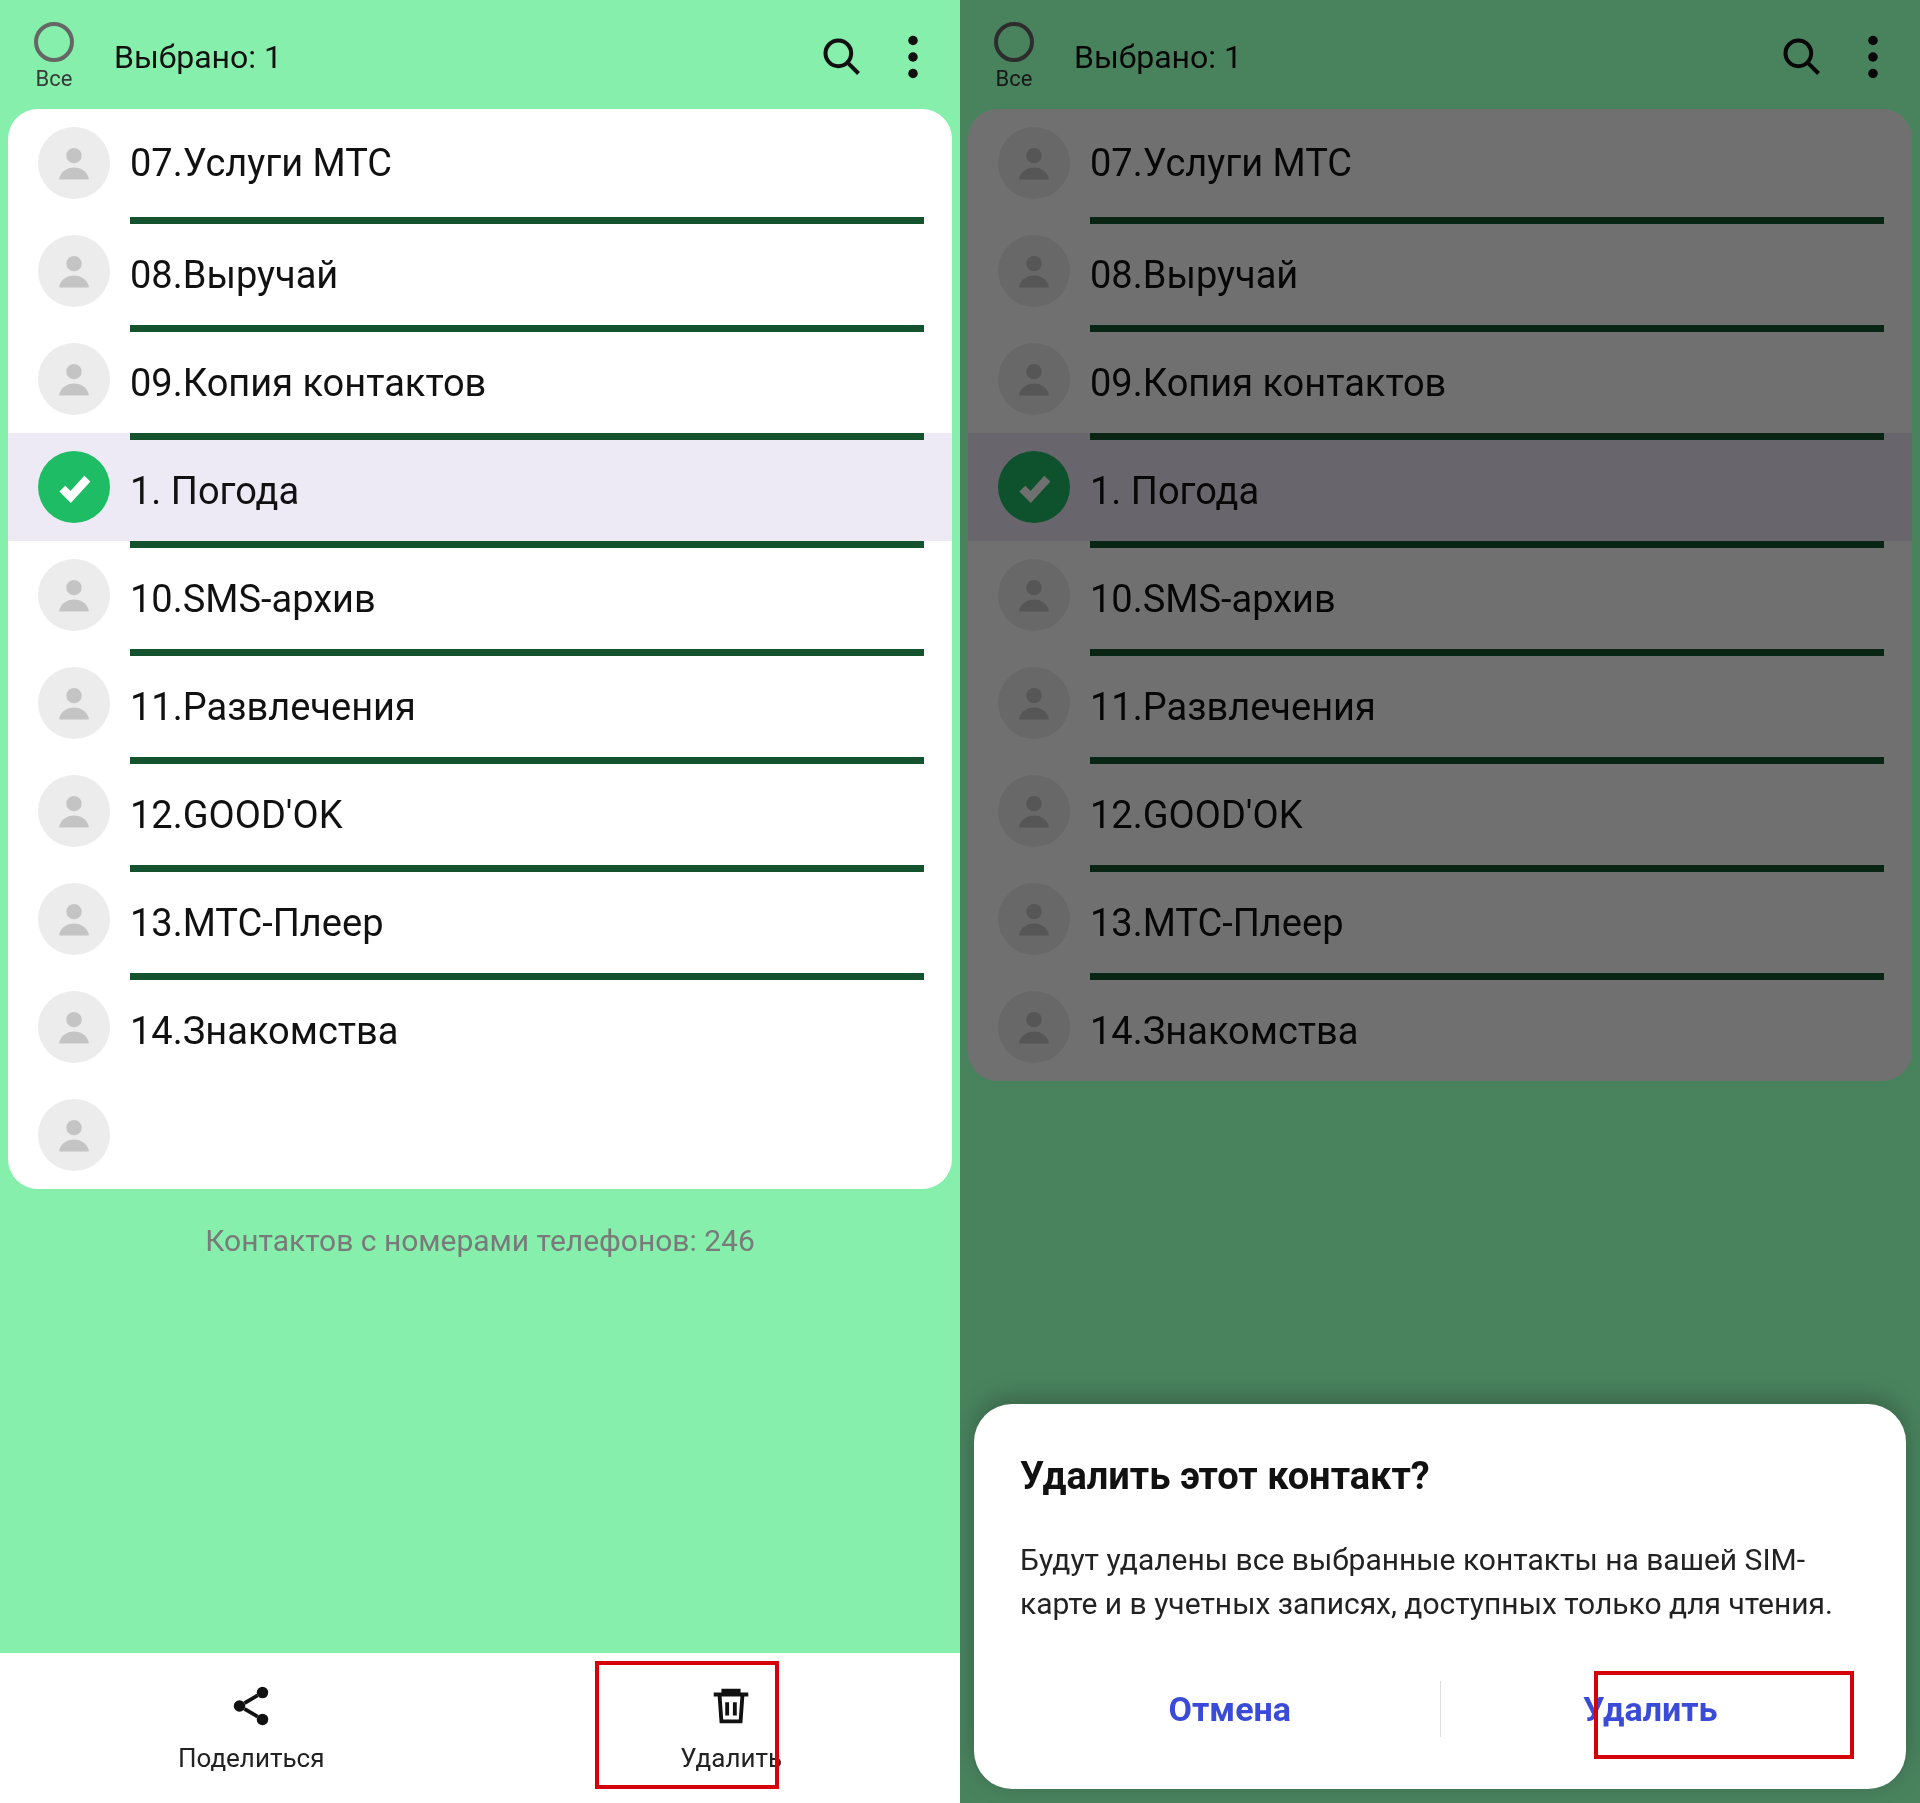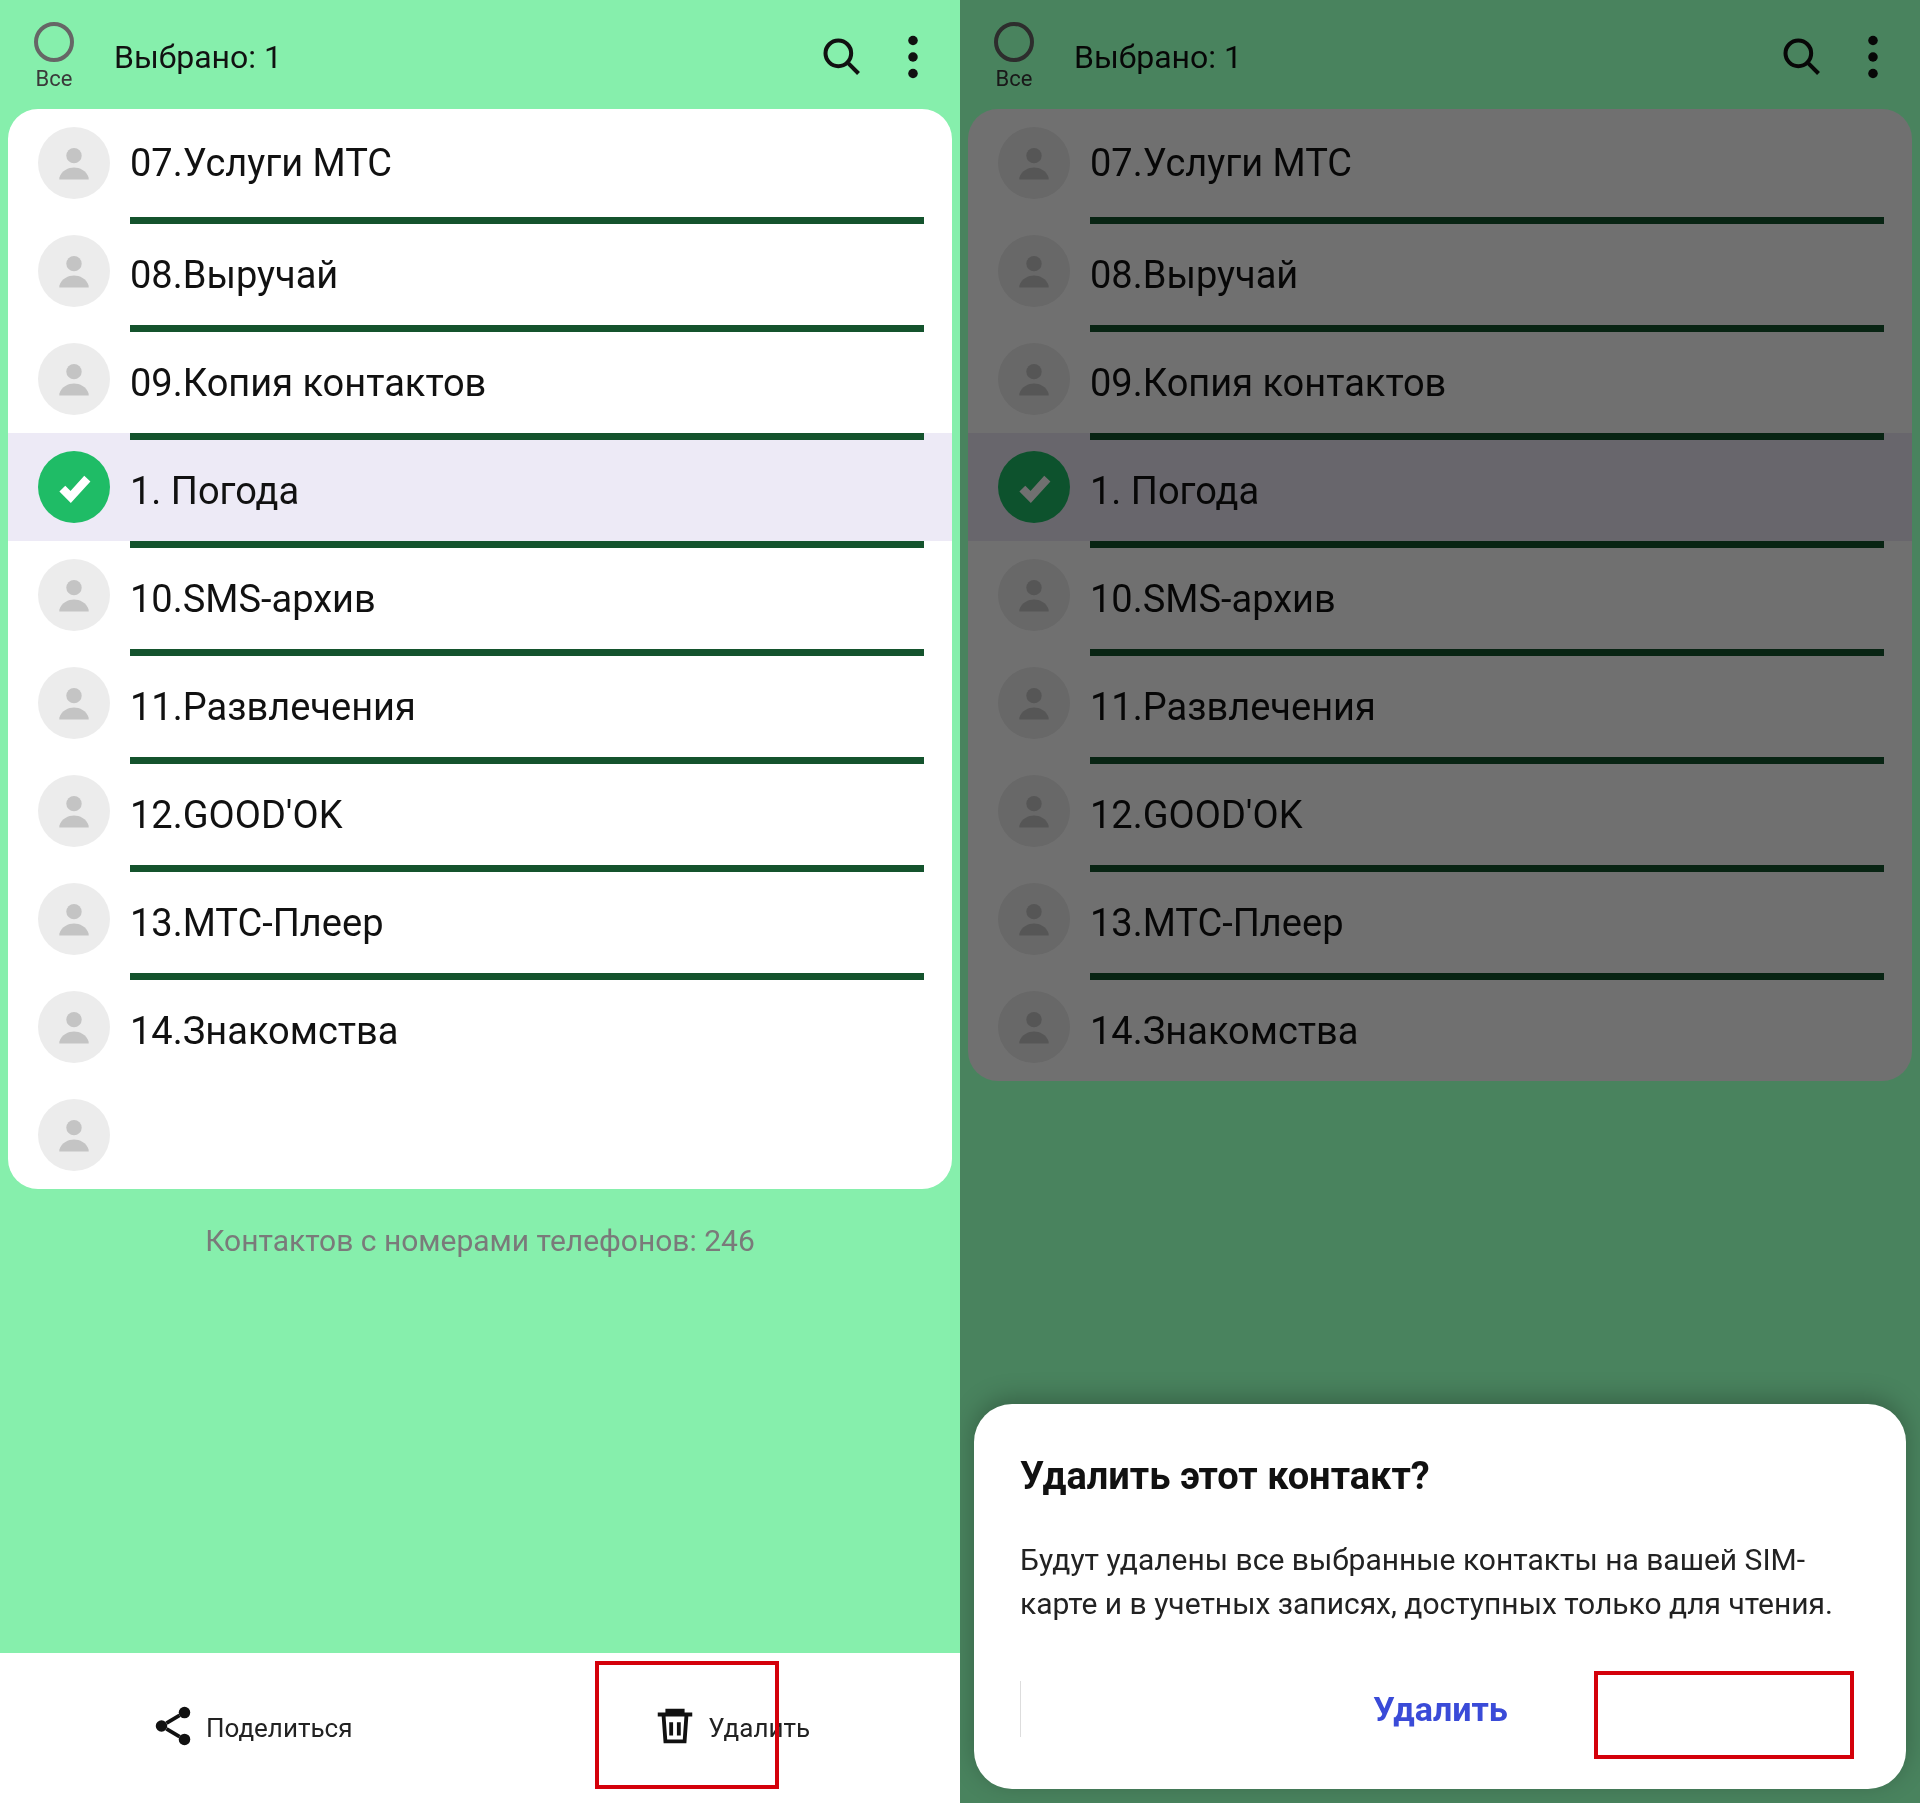--- a/index.html
+++ b/index.html
@@ -27,21 +27,21 @@
   .avatar { background: #ececec; }
   .avatar svg { width: 44px; height: 44px; fill: #c4c4c4; }
   .check { background: #1fbc66; }
   .check svg { width: 40px; height: 40px; stroke: #fff; stroke-width: 5; fill: none; }
   .name { font-size: 38px; color: #111; }
   .row.selected { background: #edeaf6; }
   
   .counter { text-align: center; font-size: 30px; color: #7a7a7a; padding: 34px 0 20px 0; }
   
   .bottombar { position: absolute; bottom: 0; left: 0; right: 0; height: 150px; display: flex; align-items: center; justify-content: space-around; background: #fff; }
-  .bottom-btn { display: flex; align-items: center; gap: 10px; padding: 10px 30px; }
+  .bottom-btn { display: flex; flex-direction: column; align-items: center; gap: 10px; padding: 10px 30px; }
   .bottom-btn svg { width: 46px; height: 46px; }
   .bottom-label { font-size: 26px; color: #222; }
   .annot { position: absolute; border: 4px solid #d4000a; pointer-events: none; }
   
   .dialog {
     position: absolute; left: 14px; right: 14px; bottom: 14px; background: #fff; border-radius: 38px;
     padding: 50px 46px 40px 46px; z-index: 5; box-shadow: 0 -6px 24px rgba(0,0,0,0.25);
   }
   .dlg-title { font-size: 38px; font-weight: 700; color: #111; margin-bottom: 40px; }
   .dlg-body { font-size: 30px; color: #222; line-height: 1.45; margin-bottom: 44px; }
@@ -332,18 +332,19 @@
         <div class="rowinner">
           <div class="name">14.Знакомства</div>
         </div>
       </div>
     </div>
 
   <div class="dialog">
     <div class="dlg-title">Удалить этот контакт?</div>
     <div class="dlg-body">Будут удалены все выбранные контакты на вашей SIM-карте и в учетных записях, доступных только для чтения.</div>
     <div class="dlg-actions">
+      <div class="dlg-btn">Отмена</div>
       <div class="dlg-sep"></div>
       <div class="dlg-btn">Удалить</div>
     </div>
     <div class="annot" style="right:52px; bottom:30px; width:260px; height:88px;"></div>
   </div>
 </div>
 
 </body></html>

